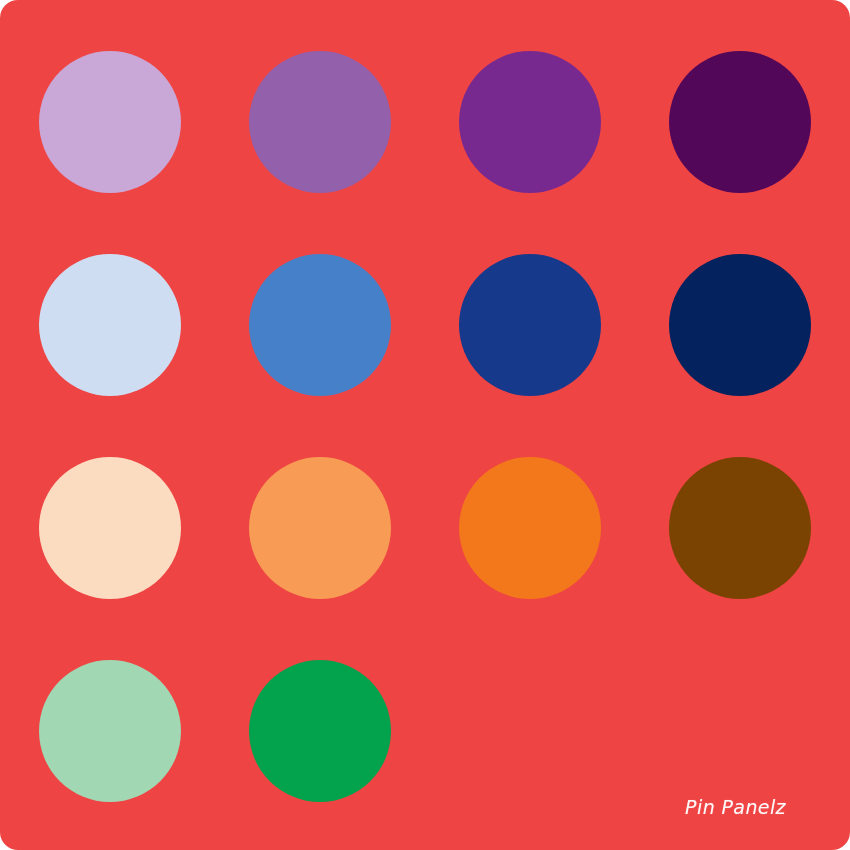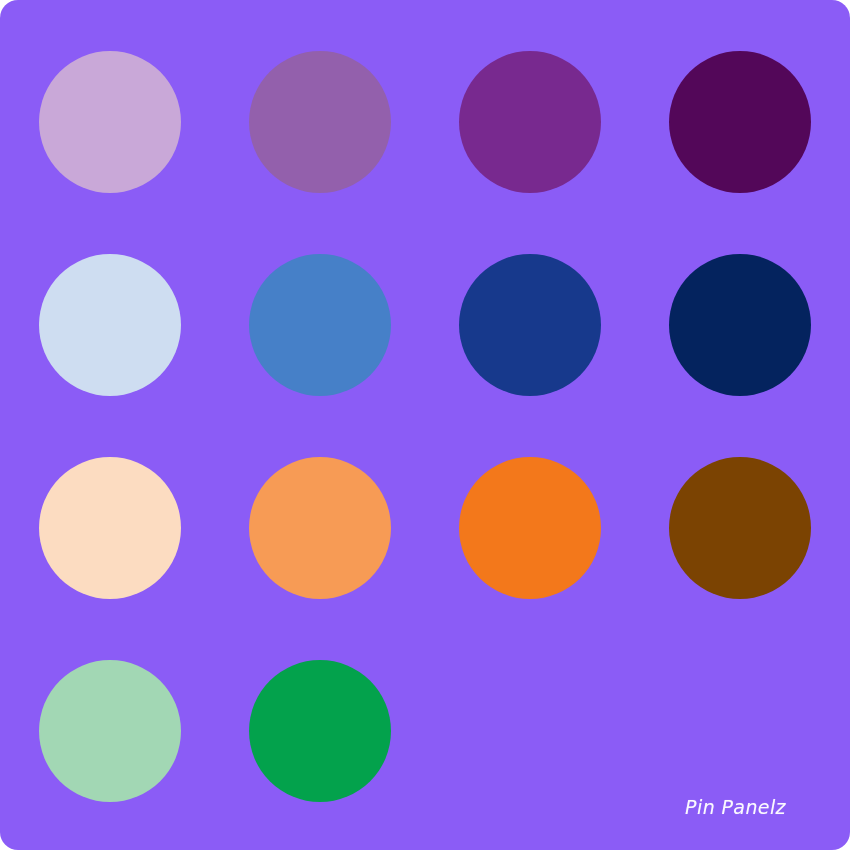--- a/index.html
+++ b/index.html
@@ -66,21 +66,21 @@
     letter-spacing: 0.4px;
     line-height: 1;
     white-space: nowrap;
     text-shadow: 0 0 1px rgba(255,255,255,0.35);
     opacity: 0.97;
   }
 </style>
 </head>
 <body>
 
-<div id="palette-panel" style="background: #8b5cf6; border-radius: 18px;">
+<div id="palette-panel" style="background: #ef4444; border-radius: 18px;">
 
   <div id="swatch-grid">
       <div class="swatch-cell">
         <div class="swatch-dot" style="background: rgb(201, 168, 216);"></div>
       </div>
       <div class="swatch-cell">
         <div class="swatch-dot" style="background: rgb(147, 96, 172);"></div>
       </div>
       <div class="swatch-cell">
         <div class="swatch-dot" style="background: rgb(120, 41, 143);"></div>

